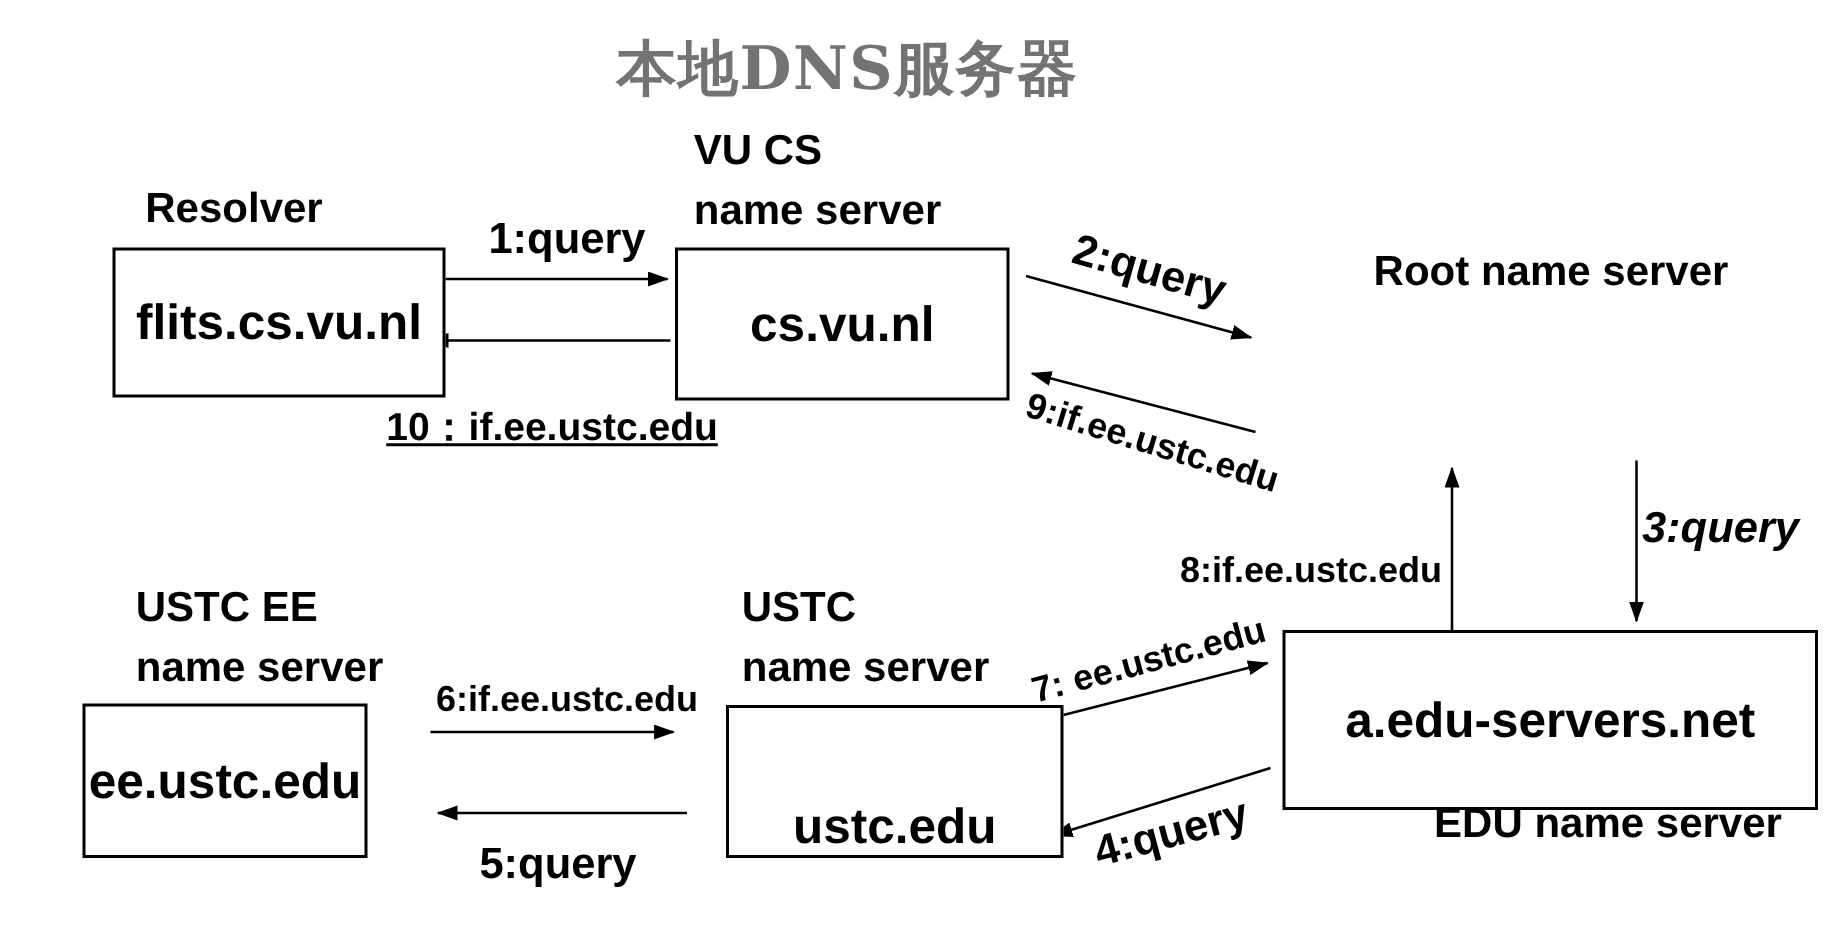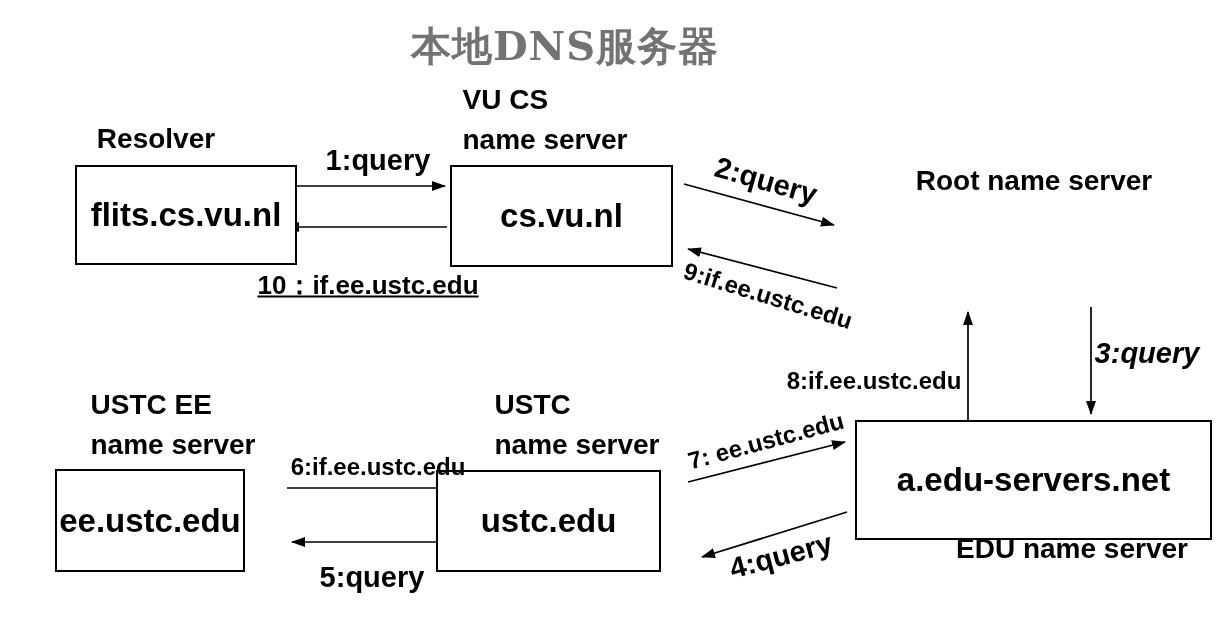--- a/index.html
+++ b/index.html
@@ -67,21 +67,21 @@
   </div>
   <div class="node" style="left:450px;top:165px;width:223px;height:102px;">
     <span>cs.vu.nl</span>
   </div>
   <div class="node" style="left:855px;top:420px;width:357px;height:120px;">
     <span>a.edu-servers.net</span>
   </div>
   <div class="node" style="left:55px;top:469px;width:190px;height:103px;">
     <span>ee.ustc.edu</span>
   </div>
-  <div class="node" style="left:436px;top:470px;width:225px;height:102px;">
+  <div class="node" style="left:484px;top:470px;width:225px;height:102px;align-items:flex-end;">
     <span>ustc.edu</span>
   </div>
 
   <div class="elabel lbl-big" style="left:362px;top:160px;transform:translate(-50%,-50%);margin-left:16px;">1:query</div>
   <div class="elabel lbl-big" style="left:766px;top:181px;transform:translate(-50%,-50%) rotate(16deg);">2:query</div>
   <div class="elabel lbl-big" style="left:1147px;top:353px;transform:translate(-50%,-50%);font-style:italic;">3:query</div>
   <div class="elabel lbl-big" style="left:781px;top:556px;transform:translate(-50%,-50%) rotate(-15deg);">4:query</div>
   <div class="elabel lbl-big" style="left:372px;top:577px;transform:translate(-50%,-50%);">5:query</div>
   <div class="elabel lbl-small" style="left:378px;top:467px;transform:translate(-50%,-50%);">6:if.ee.ustc.edu</div>
   <div class="elabel lbl-small" style="left:766px;top:441px;transform:translate(-50%,-50%) rotate(-15deg);">7: ee.ustc.edu</div>

